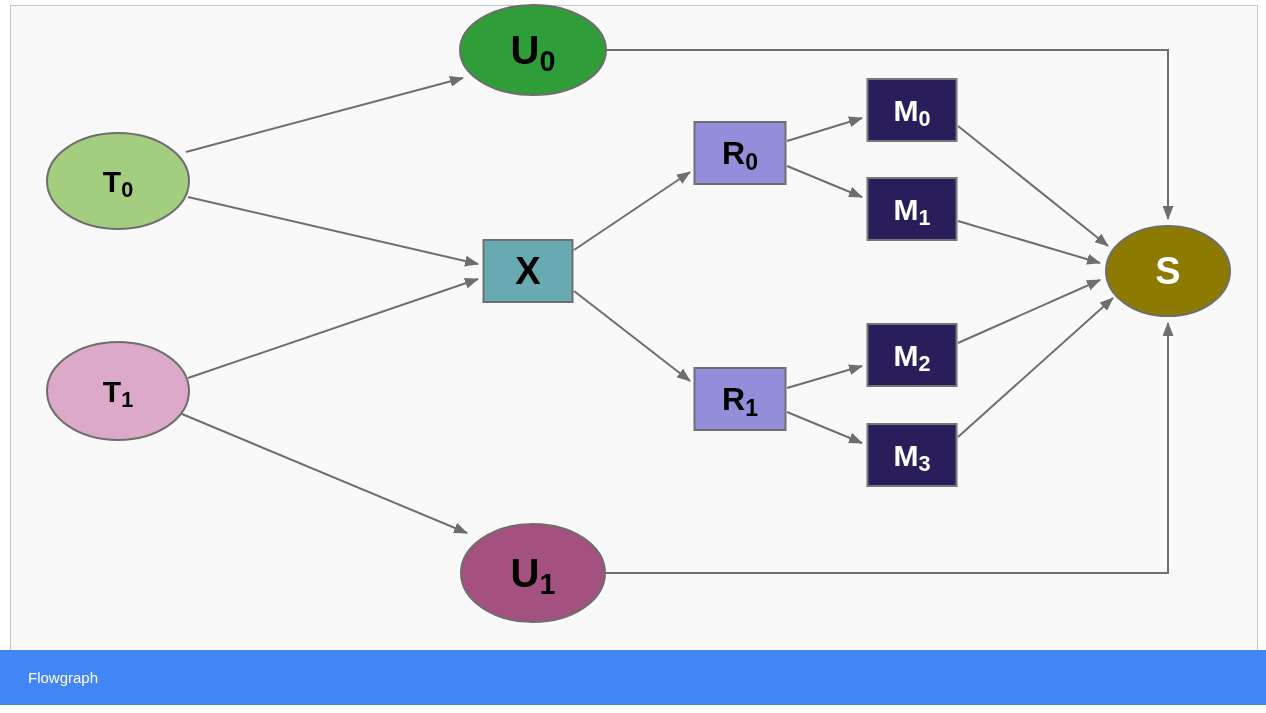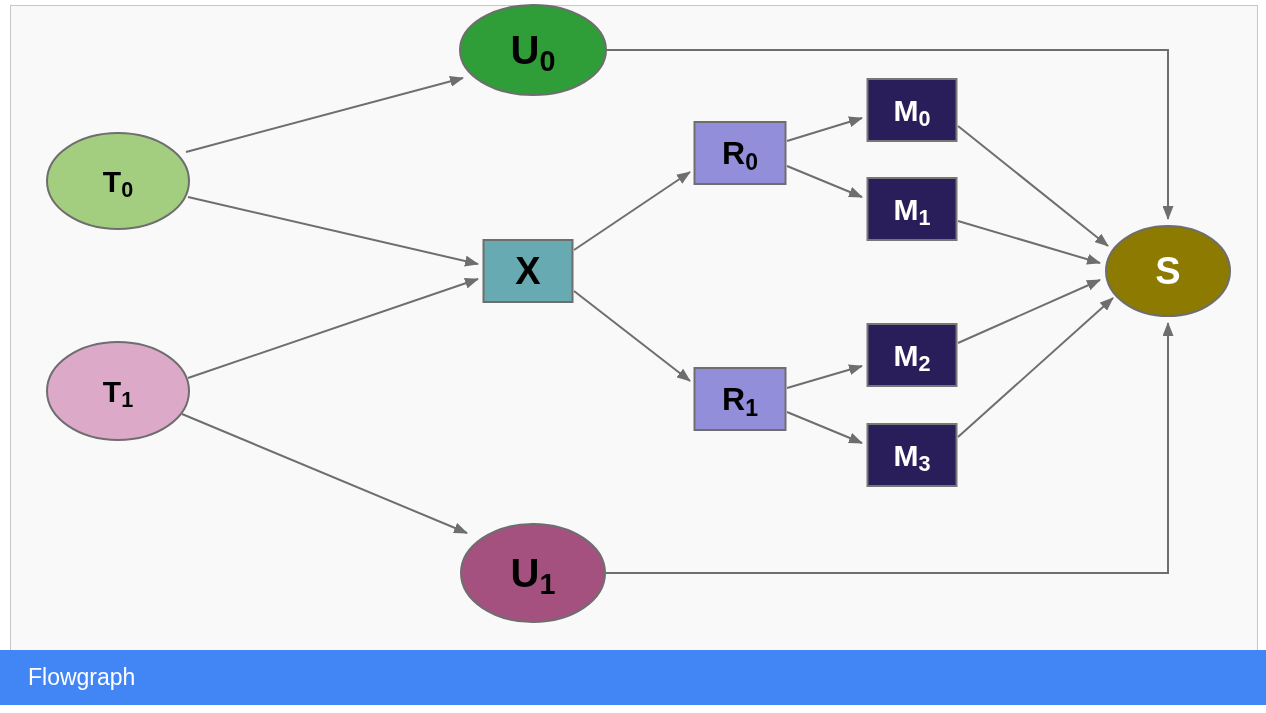--- a/index.html
+++ b/index.html
@@ -37,21 +37,21 @@
     top: 650px;
     width: 1266px;
     height: 55px;
     background: #4285f4;
     display: flex;
     align-items: center;
     padding-left: 28px;
   }
   .status-bar .label {
     color: #ffffff;
-    font-size: 23px;
+    font-size: 15px;
     font-weight: 400;
     text-align: right;
   }
 </style>
 </head>
 <body>
 
 <div class="page">
   <div class="canvas"></div>
   <svg class="graph-svg" id="graph-svg" viewBox="0 0 1266 650" xmlns="http://www.w3.org/2000/svg">

